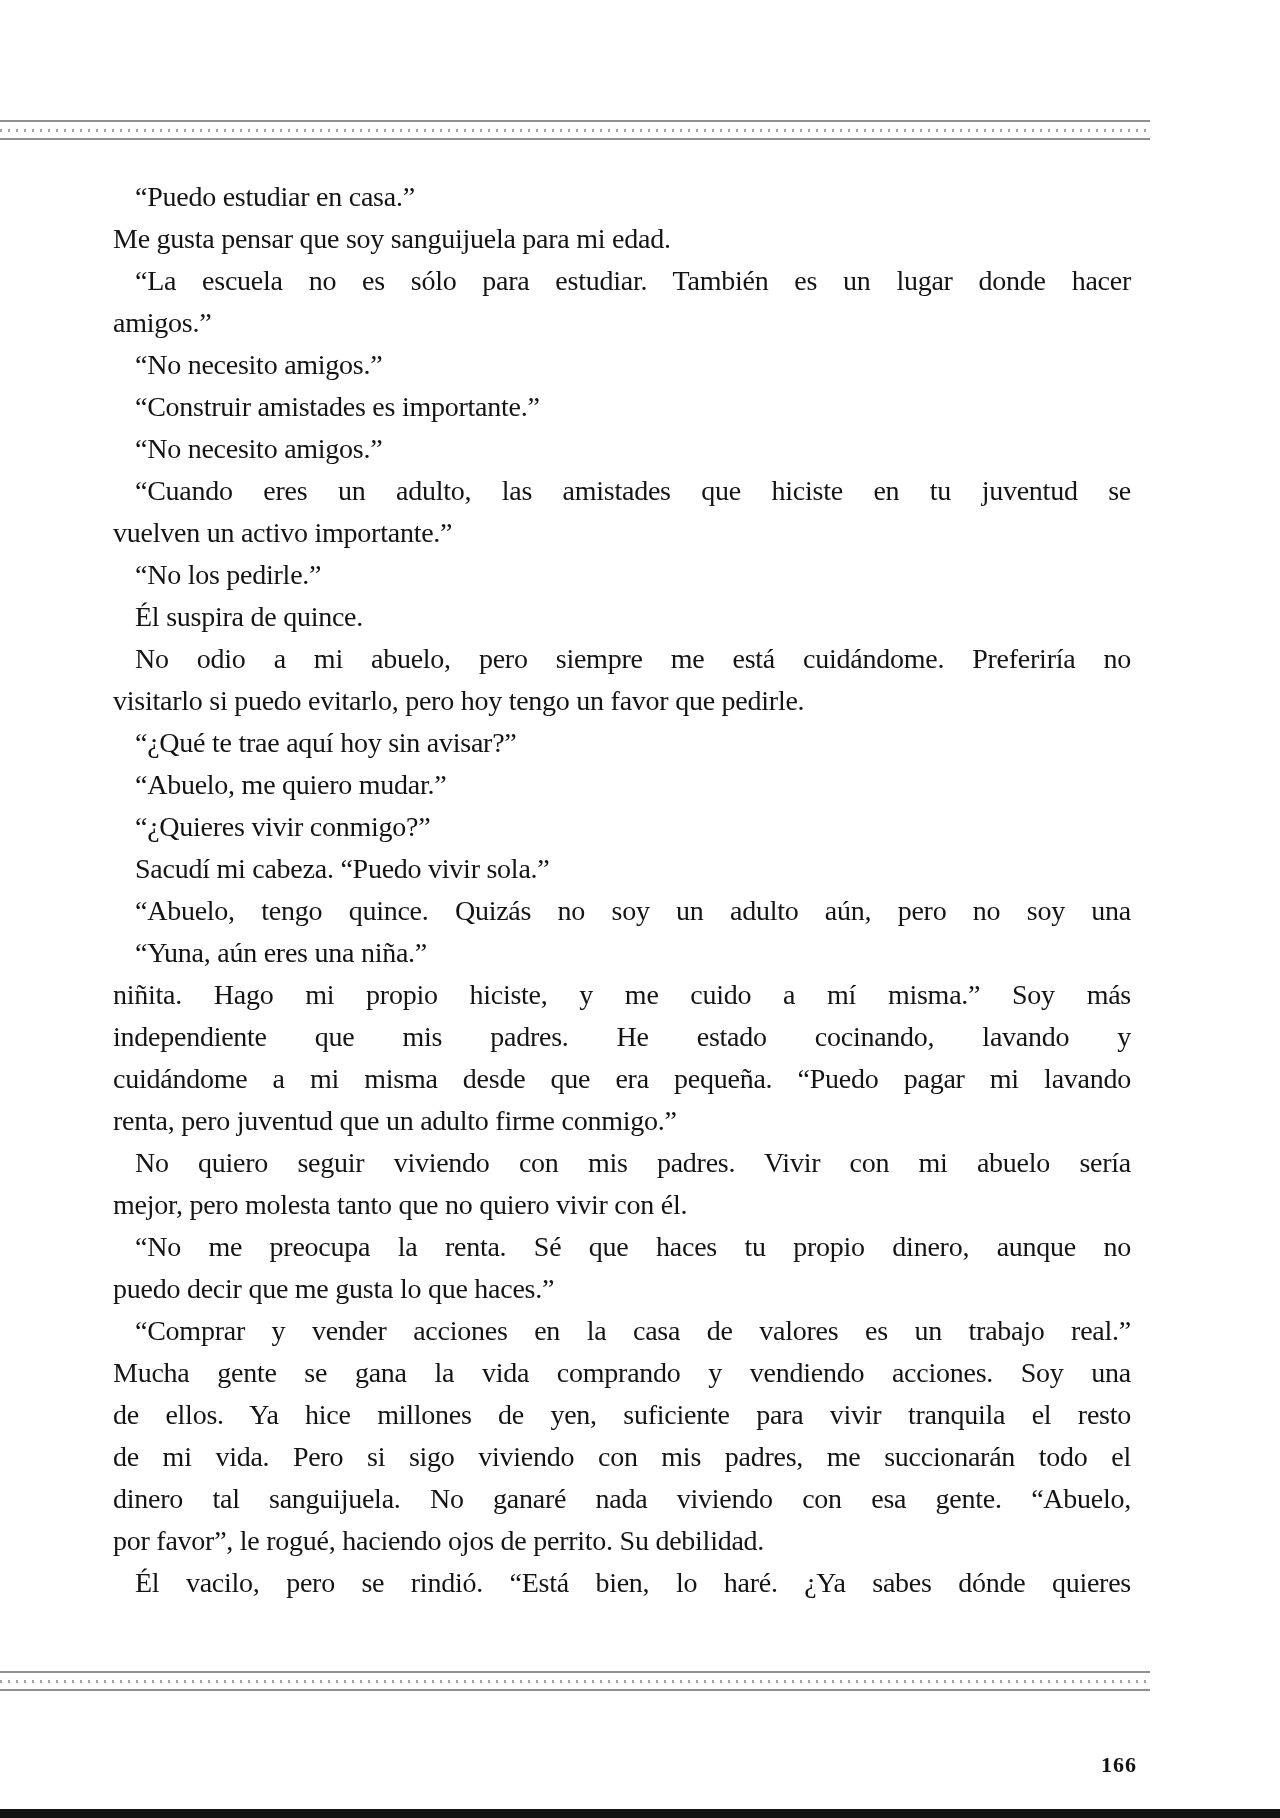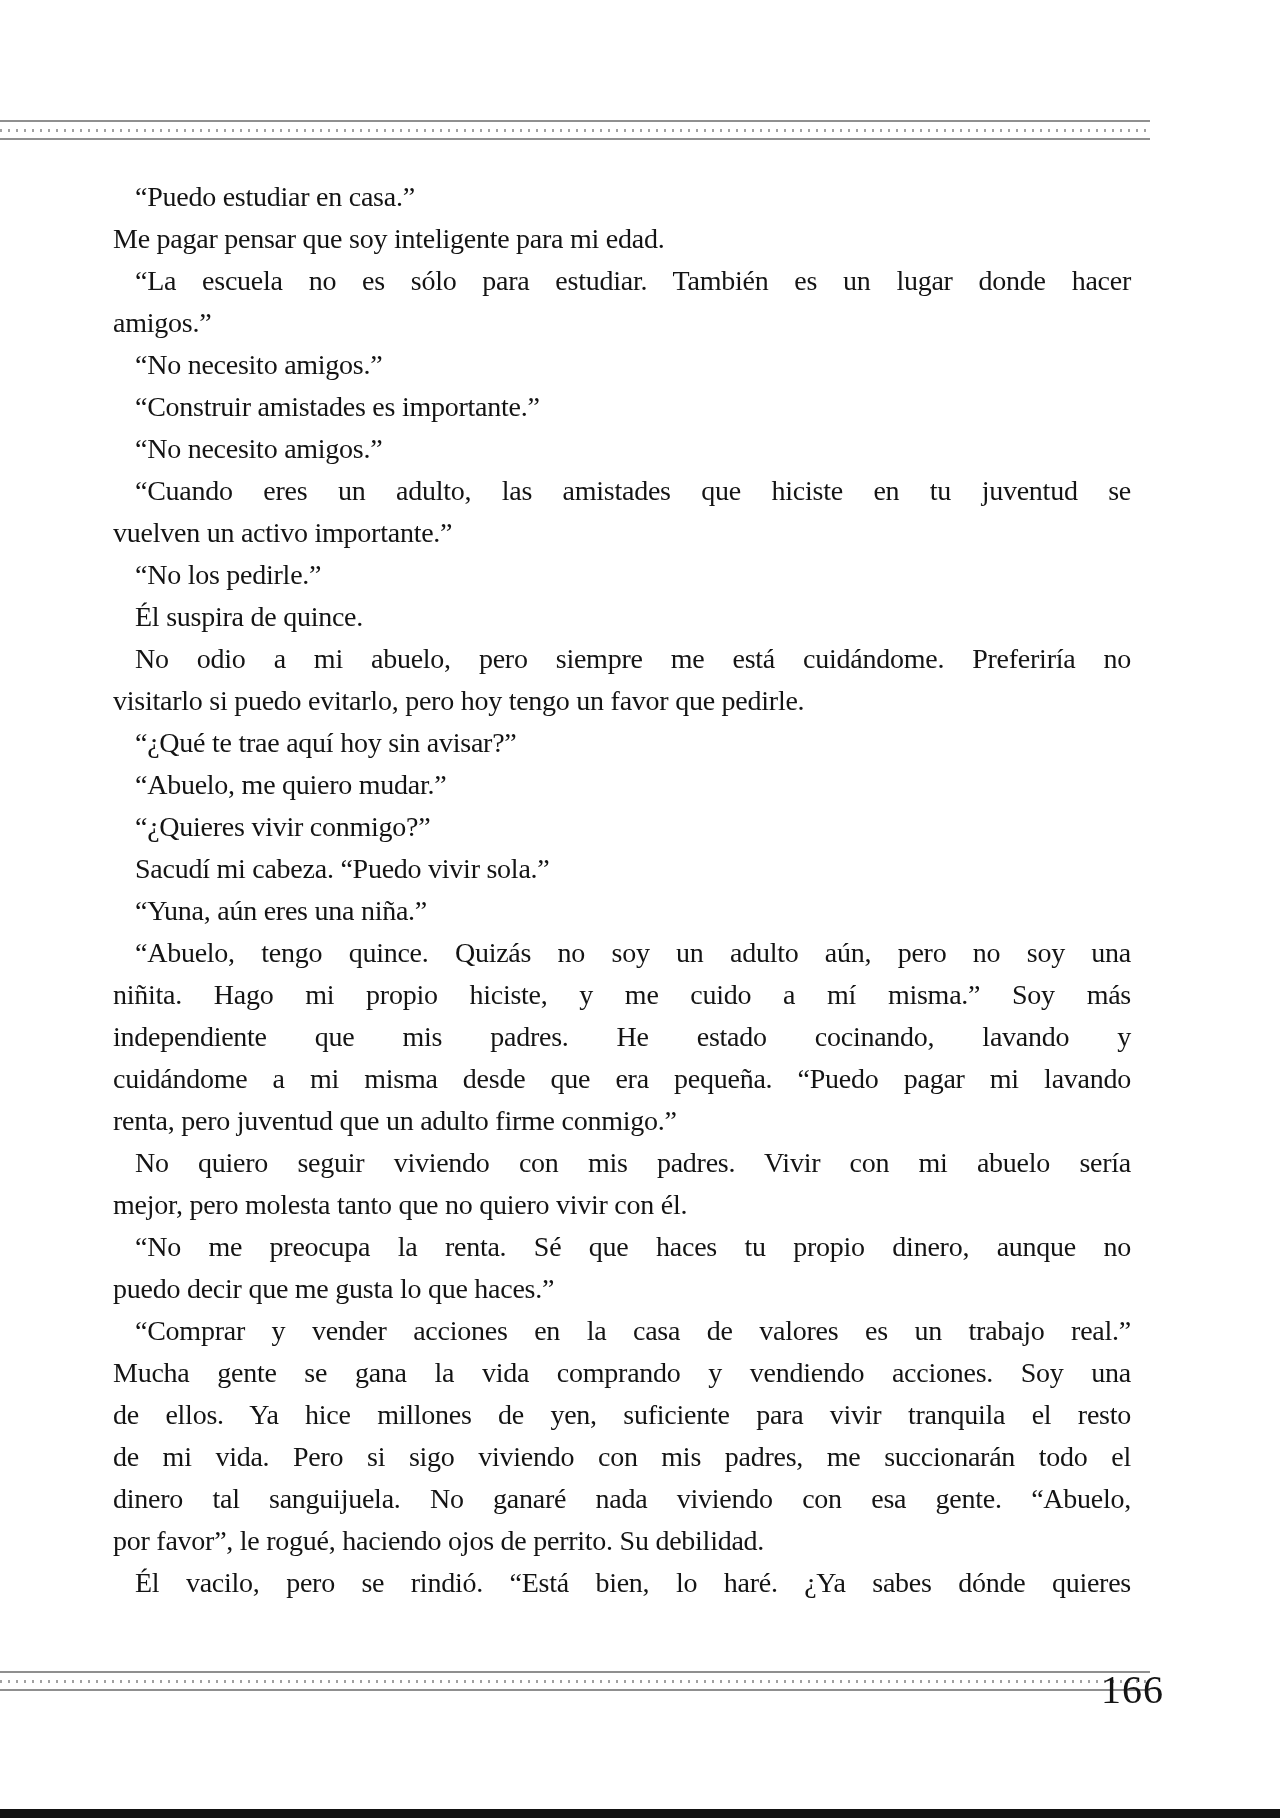--- a/index.html
+++ b/index.html
@@ -43,23 +43,23 @@
     font-size: 28px;
     line-height: 42px;
     letter-spacing: -0.25px;
   }
   .line { min-height: 42px; }
   .ind { text-indent: 22px; }
   .jst { text-align: justify; text-align-last: justify; }
   .page-number {
     position: absolute;
     left: 1101px;
-    top: 1666px;
-    font-size: 40px;
-    font-weight: normal;
+    top: 1752px;
+    font-size: 22px;
+    font-weight: bold;
     letter-spacing: 1px;
   }
   .bottom-bar {
     position: absolute;
     left: 0;
     top: 1809px;
     width: 1280px;
     height: 9px;
     background: var(--bar);
   }
@@ -68,38 +68,38 @@
 <body>
 
 <div class="page">
 
   <div class="rule rule-top">
     <div class="rule-dots"></div>
   </div>
 
   <div class="body-text">
     <div class="line ind">“Puedo estudiar en casa.”</div>
-    <div class="line">Me pagar pensar que soy inteligente para mi edad.</div>
+    <div class="line">Me gusta pensar que soy sanguijuela para mi edad.</div>
     <div class="line ind jst">“La escuela no es sólo para estudiar. También es un lugar donde hacer</div>
     <div class="line">amigos.”</div>
     <div class="line ind">“No necesito amigos.”</div>
     <div class="line ind">“Construir amistades es importante.”</div>
     <div class="line ind">“No necesito amigos.”</div>
     <div class="line ind jst">“Cuando eres un adulto, las amistades que hiciste en tu juventud se</div>
     <div class="line">vuelven un activo importante.”</div>
     <div class="line ind">“No los pedirle.”</div>
     <div class="line ind">Él suspira de quince.</div>
     <div class="line ind jst">No odio a mi abuelo, pero siempre me está cuidándome. Preferiría no</div>
     <div class="line">visitarlo si puedo evitarlo, pero hoy tengo un favor que pedirle.</div>
     <div class="line ind">“¿Qué te trae aquí hoy sin avisar?”</div>
     <div class="line ind">“Abuelo, me quiero mudar.”</div>
     <div class="line ind">“¿Quieres vivir conmigo?”</div>
     <div class="line ind">Sacudí mi cabeza. “Puedo vivir sola.”</div>
+    <div class="line ind jst">“Abuelo, tengo quince. Quizás no soy un adulto aún, pero no soy una</div>
     <div class="line ind">“Yuna, aún eres una niña.”</div>
-    <div class="line ind jst">“Abuelo, tengo quince. Quizás no soy un adulto aún, pero no soy una</div>
     <div class="line jst">niñita. Hago mi propio hiciste, y me cuido a mí misma.” Soy más</div>
     <div class="line jst">independiente que mis padres. He estado cocinando, lavando y</div>
     <div class="line jst">cuidándome a mi misma desde que era pequeña. “Puedo pagar mi lavando</div>
     <div class="line">renta, pero juventud que un adulto firme conmigo.”</div>
     <div class="line ind jst">No quiero seguir viviendo con mis padres. Vivir con mi abuelo sería</div>
     <div class="line">mejor, pero molesta tanto que no quiero vivir con él.</div>
     <div class="line ind jst">“No me preocupa la renta. Sé que haces tu propio dinero, aunque no</div>
     <div class="line">puedo decir que me gusta lo que haces.”</div>
     <div class="line ind jst">“Comprar y vender acciones en la casa de valores es un trabajo real.”</div>
     <div class="line jst">Mucha gente se gana la vida comprando y vendiendo acciones. Soy una</div>

